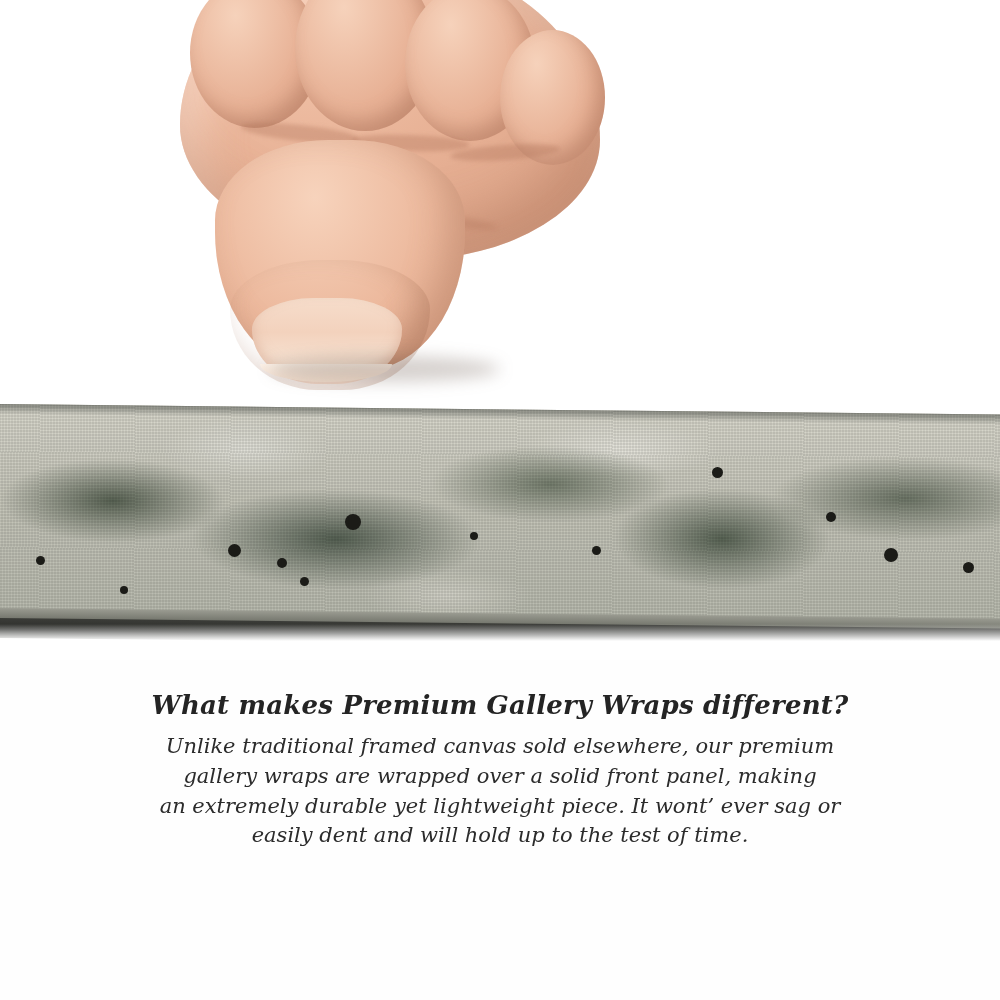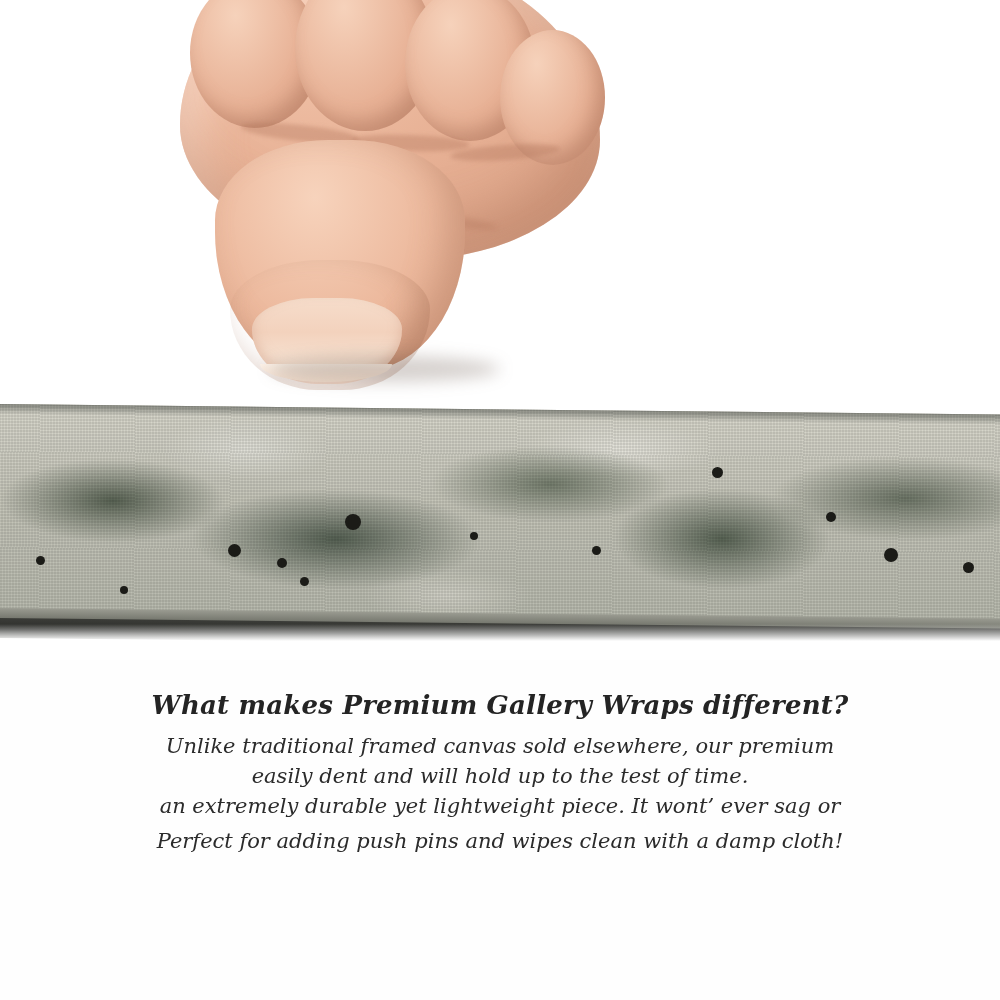--- a/index.html
+++ b/index.html
@@ -285,19 +285,19 @@
       <div class="strip-bevel"></div>
       <div class="strip-dark"></div>
       <div class="strip-bottom-fade"></div>
     </div>
   </div>
 
   <div class="caption">
     <div class="caption-heading">What makes Premium Gallery Wraps different?</div>
     <div class="caption-body">
       <span class="ln">Unlike traditional framed canvas sold elsewhere, our premium</span>
+      <span class="ln">gallery wraps are wrapped over a solid front panel, making</span>
+      <span class="ln">an extremely durable yet lightweight piece. It wont’ ever sag or</span>
       <span class="ln">easily dent and will hold up to the test of time.</span>
-      <span class="ln">an extremely durable yet lightweight piece. It wont’ ever sag or</span>
-      <span class="ln caption-last">Perfect for adding push pins and wipes clean with a damp cloth!</span>
     </div>
   </div>
 
 </div>
 
 </body></html>

